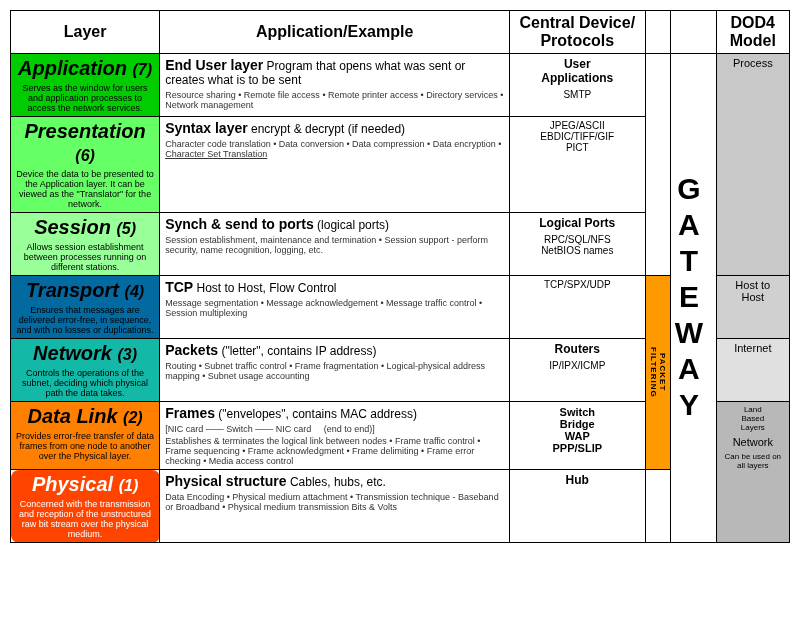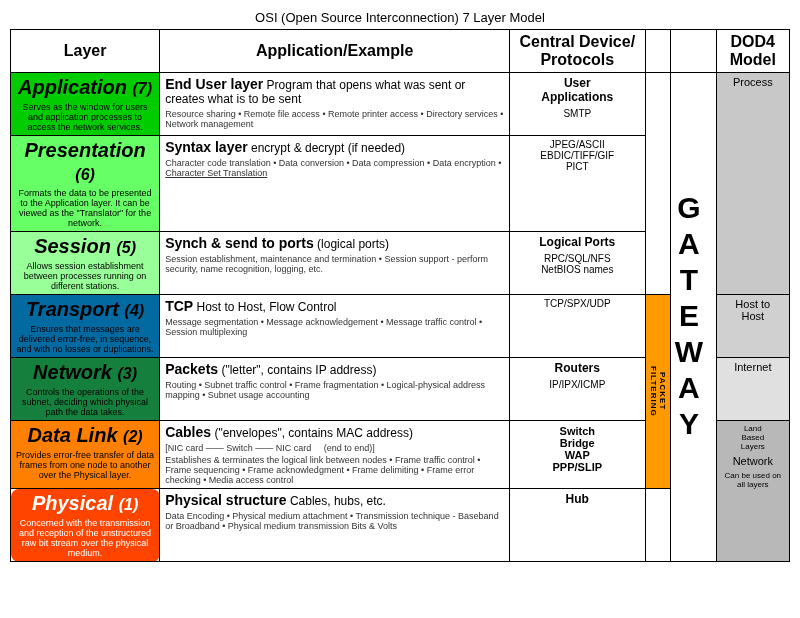--- a/index.html
+++ b/index.html
@@ -123,21 +123,20 @@
     .col-app { width: 300px; }
     .col-central { width: 110px; }
     .col-packet { width: 22px; }
     .col-gateway { width: 40px; }
     .col-dod { width: 65px; }
   </style>
 </head>
 <body>
 
 <div class="outer-container">
-  <div class="main-title">OSI (Open Source Interconnection) 7 Layer Model</div>
   <table class="osi-table">
     <thead>
       <tr class="header-row">
         <th class="col-layer">Layer</th>
         <th class="col-app">Application/Example</th>
         <th class="col-central">Central Device/ Protocols</th>
         <th class="col-packet"></th>
         <th class="col-gateway"></th>
         <th class="col-dod">DOD4 Model</th>
       </tr>
@@ -158,21 +157,21 @@
   </td>
   <td class="col-packet" rowspan="3" style="background:#fff; border:none;"></td>
   <td rowspan="7" style="width:40px; text-align:center; vertical-align:middle; background:#fff; border:1px solid #000; padding:0;">
     <div class="gateway-label">GATEWAY</div>
   </td>
   <td rowspan="3" class="dod4-cell" style="background:#c8c8c8; font-weight:normal;">Process</td>
 </tr>
         <tr>
   <td class="layer-cell" style="text-align:center; background:#66ff66;">
     <span class="layer-name bold-italic">Presentation <span class="layer-number">(6)</span></span>
-    <div class="layer-desc">Formats the data to be presented to the Application layer. It can be viewed as the "Translator" for the network.</div>
+    <div class="layer-desc">Device the data to be presented to the Application layer. It can be viewed as the "Translator" for the network.</div>
   </td>
   <td class="app-example-cell">
     <div class="main-text"><strong>Syntax layer</strong> encrypt &amp; decrypt (if needed)</div>
     <div class="detail-text">Character code translation • Data conversion • Data compression • Data encryption • <u>Character Set Translation</u></div>
   </td>
   <td class="central-device-cell">
     <div class="protocol">JPEG/ASCII<br>EBDIC/TIFF/GIF<br>PICT</div>
   </td>
 </tr>
         <tr>
@@ -198,41 +197,41 @@
     <div class="main-text"><strong>TCP</strong>  Host to Host, Flow Control</div>
     <div class="detail-text">Message segmentation • Message acknowledgement • Message traffic control • Session multiplexing</div>
   </td>
   <td class="central-device-cell">
     <div class="protocol">TCP/SPX/UDP</div>
   </td>
   <td rowspan="3" class="packet-cell" style="background:#ff9900; font-size:8px; font-weight:bold; writing-mode:vertical-rl; text-orientation:mixed; letter-spacing:1px; width:22px; text-align:center; vertical-align:middle; border:1px solid #000; padding:2px;">PACKET<br>FILTERING</td>
   <td class="dod4-cell" style="background:#d0d0d0;">Host to<br>Host</td>
 </tr>
         <tr>
-  <td class="layer-cell" style="text-align:center; background:#15803d;">
+  <td class="layer-cell" style="text-align:center; background:#14b8a6;">
     <span class="layer-name bold-italic">Network <span class="layer-number">(3)</span></span>
     <div class="layer-desc">Controls the operations of the subnet, deciding which physical path the data takes.</div>
   </td>
   <td class="app-example-cell">
     <div class="main-text"><strong>Packets</strong> ("letter", contains IP address)</div>
     <div class="detail-text">Routing • Subnet traffic control • Frame fragmentation • Logical-physical address mapping • Subnet usage accounting</div>
   </td>
   <td class="central-device-cell">
     <div class="device-name">Routers</div>
     <div class="protocol" style="margin-top:4px;">IP/IPX/ICMP</div>
   </td>
   <td class="dod4-cell" style="background:#e0e0e0;">Internet</td>
 </tr>
         <tr>
   <td class="layer-cell" style="text-align:center; background:#ff8000;">
     <span class="layer-name bold-italic">Data Link <span class="layer-number">(2)</span></span>
     <div class="layer-desc">Provides error-free transfer of data frames from one node to another over the Physical layer.</div>
   </td>
   <td class="app-example-cell">
-    <div class="main-text"><strong>Cables</strong> ("envelopes", contains MAC address)</div>
+    <div class="main-text"><strong>Frames</strong> ("envelopes", contains MAC address)</div>
     <div class="detail-text">[NIC card —— Switch —— NIC card &nbsp;&nbsp;&nbsp;&nbsp;(end to end)]</div>
     <div class="detail-text" style="margin-top:2px;">Establishes &amp; terminates the logical link between nodes • Frame traffic control • Frame sequencing • Frame acknowledgment • Frame delimiting • Frame error checking • Media access control</div>
   </td>
   <td class="central-device-cell" style="vertical-align:top; padding-top:4px;">
     <div class="device-name" style="font-size:11px;">Switch<br>Bridge<br>WAP<br>PPP/SLIP</div>
   </td>
   <td rowspan="2" class="dod4-cell" style="background:#b8b8b8; vertical-align:top;">
     <div style="font-size:8px; margin-bottom:4px;">Land<br>Based<br>Layers</div>
     <div>Network</div>
     <div style="font-size:8px; margin-top:4px;">Can be used on all layers</div>

